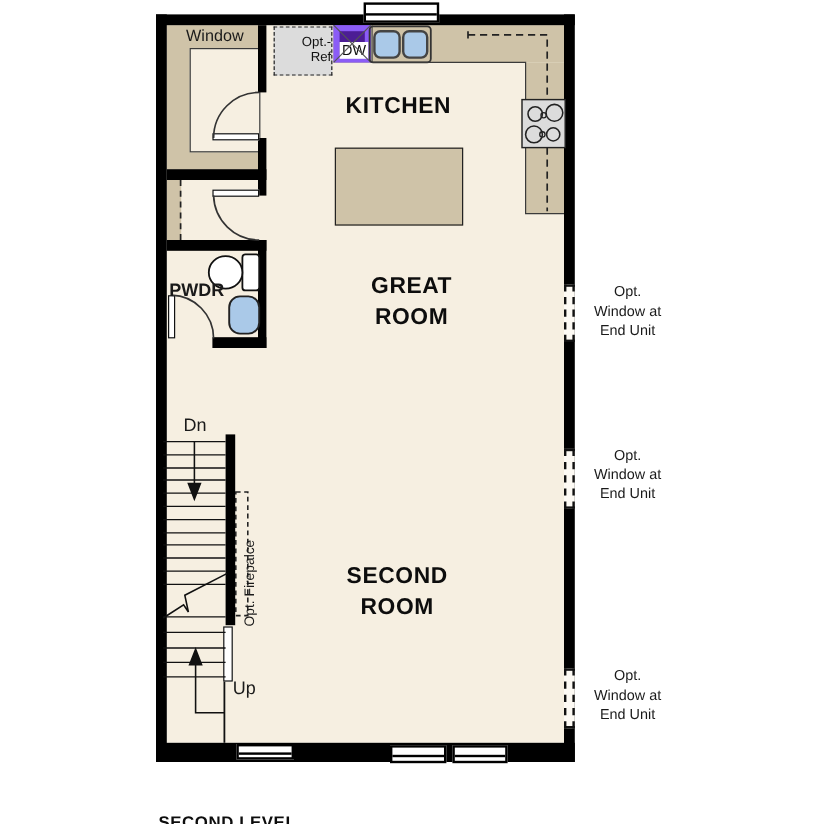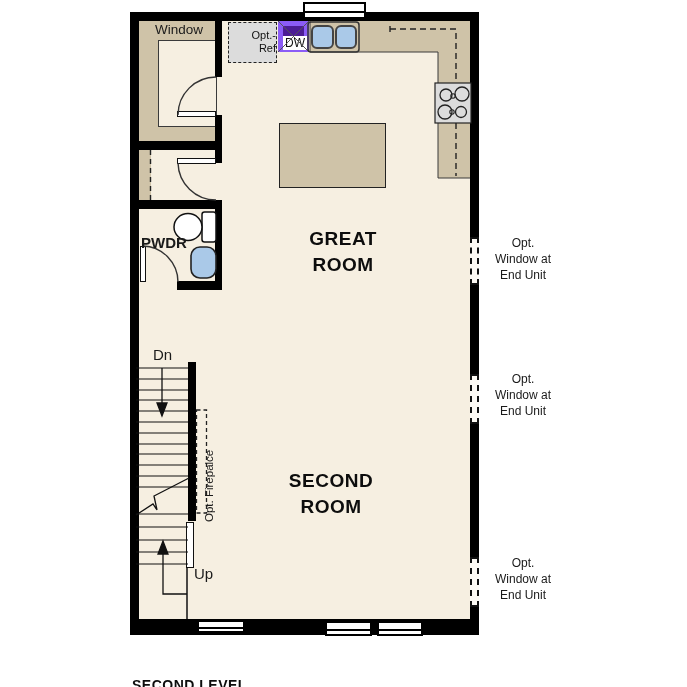--- a/index.html
+++ b/index.html
@@ -169,20 +169,21 @@
       <polygon points="163,541 158,554 168,554"></polygon>
     </g>
 
     <line x1="187" y1="568" x2="187" y2="619" stroke="#111" stroke-width="1.5"></line>
 
     <rect x="196.5" y="410" width="10" height="103" fill="none" stroke="#222" stroke-width="1.3" stroke-dasharray="4,3"></rect>
   </svg>
 
   <div class="small-label" style="left:155px;top:22px;font-size:13.5px;">Window</div>
 
+  <div class="room-label" style="left:270px;top:76px;width:124px;">KITCHEN</div>
 
   <div class="room-label" style="left:293px;top:226px;width:100px;">
     <div>GREAT</div>
     <div>ROOM</div>
   </div>
 
   <div class="room-label" style="left:281px;top:468px;width:100px;">
     <div>SECOND</div>
     <div>ROOM</div>
   </div>

